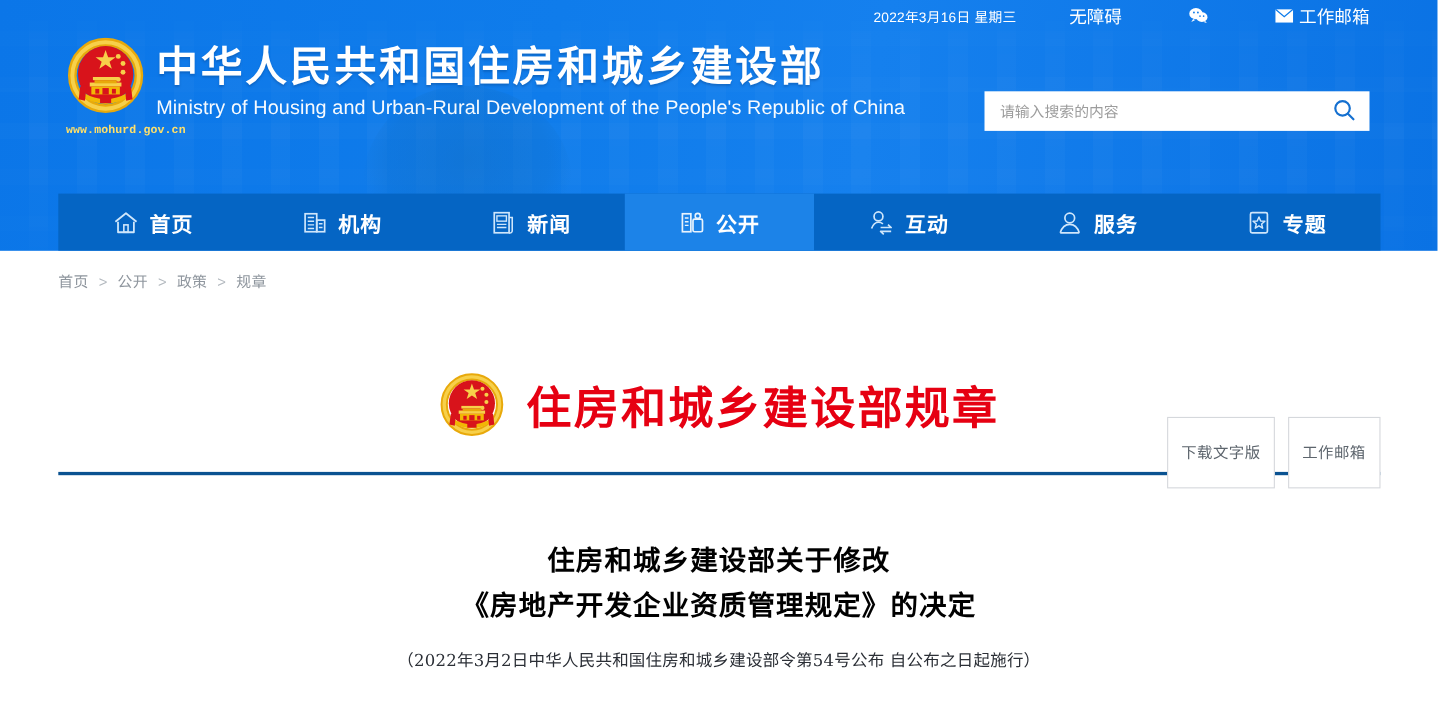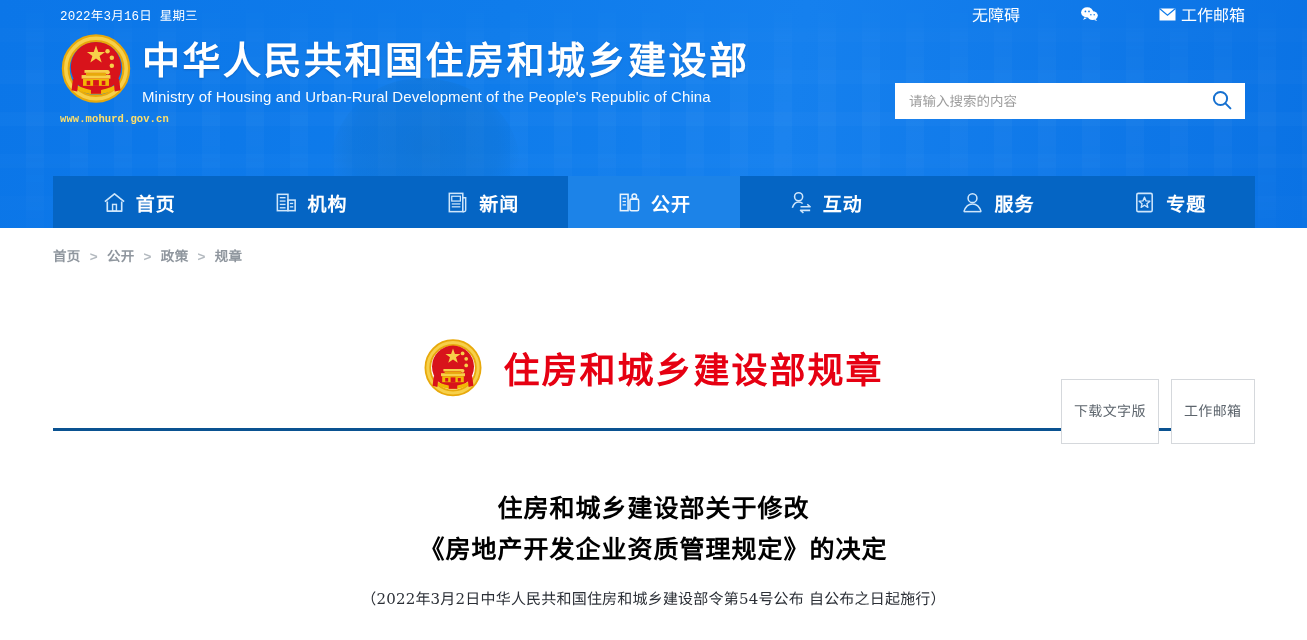--- a/index.html
+++ b/index.html
@@ -53,26 +53,25 @@
     border-radius: 48% 52% 45% 55% / 60% 58% 42% 40%;
     background: radial-gradient(ellipse at 50% 45%, rgba(18,112,200,0.55) 0%, rgba(18,112,200,0.30) 55%, rgba(18,112,200,0) 72%);
   }
 
   
   .topbar {
     position: relative;
     height: 28px;
     display: flex;
     align-items: center;
-    justify-content: space-between;
+    justify-content: flex-end;
     padding: 0 62px 0 60px;
     color: #ffffff;
     font-size: 12.5px;
     z-index: 5;
-    font-family: Liberation Mono, monospace;
   }
   .topbar-date { letter-spacing: .2px; }
   .topbar-right {
     display: flex;
     align-items: center;
     gap: 13px;
   }
   .topbar-link {
     color: #fff;
     text-decoration: none;
@@ -117,21 +116,21 @@
     font-family: "DejaVu Sans", "Liberation Sans", sans-serif;
     font-size: 38px;
     font-weight: bold;
     color: #ffffff;
     letter-spacing: 2.5px;
     line-height: 1.12;
     text-shadow: 0 1px 2px rgba(0,40,90,.25);
   }
   .brand-en {
     margin-top: 5px;
-    font-size: 15px;
+    font-size: 18px;
     color: #ffffff;
     letter-spacing: .1px;
     opacity: .97;
   }
 
   
   .search-box {
     position: absolute;
     right: 62px;
     top: 83px;
@@ -193,21 +192,20 @@
   }
   .nav-item.active { background: #1c83e8; }
   .nav-icon { display: inline-flex; align-items: center; }
 
   
   .breadcrumb {
     padding: 17px 0 0 53px;
     font-size: 13.5px;
     color: #8f969e;
     letter-spacing: .3px;
-    font-weight: bold;
   }
   .breadcrumb a {
     color: #8f969e;
     text-decoration: none;
     cursor: pointer;
   }
   .breadcrumb .sep { margin: 0 5px; color: #b3b9bf; }
 
   
   .article {
@@ -217,21 +215,21 @@
   }
   .doc-banner {
     padding-top: 74px;
     display: flex;
     align-items: center;
     justify-content: center;
     gap: 20px;
   }
   .doc-banner-title {
     font-family: "DejaVu Sans", "Liberation Sans", sans-serif;
-    font-size: 36px;
+    font-size: 41px;
     font-weight: bold;
     color: #e60012;
     letter-spacing: 2px;
     line-height: 1;
   }
   .download-row {
     position: absolute;
     right: 0px;
     top: 114px;
     display: flex;

